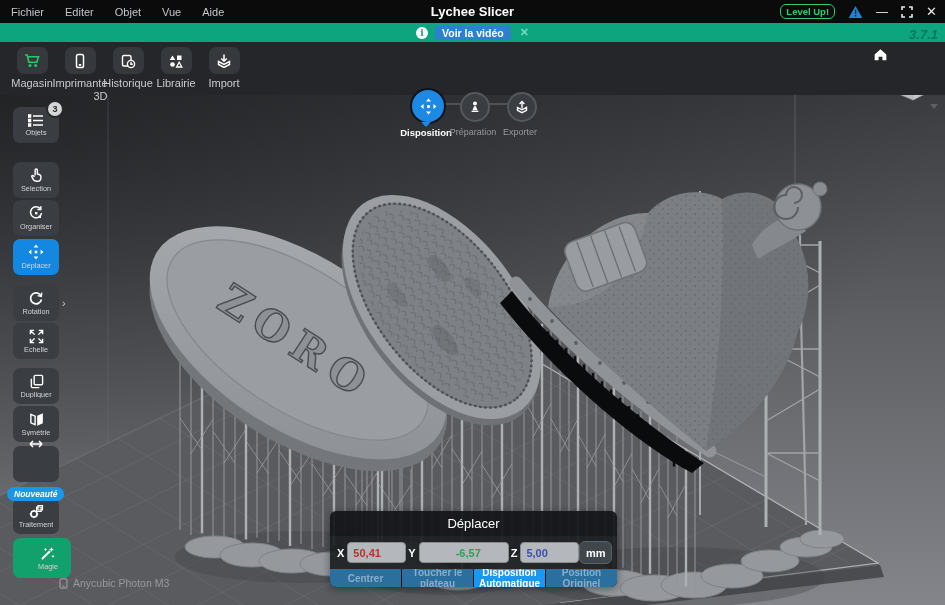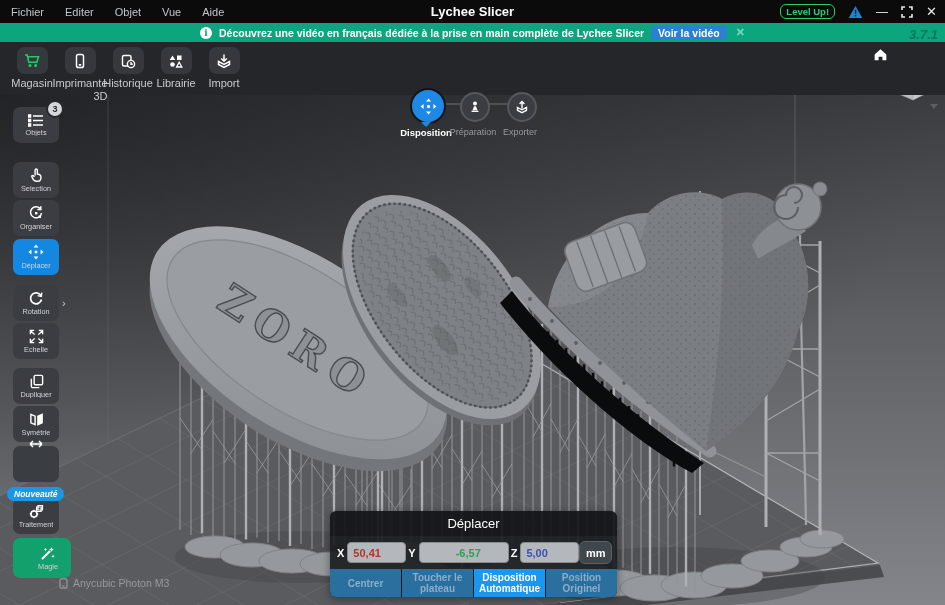--- a/index.html
+++ b/index.html
@@ -52,21 +52,21 @@
   .statusbar{position:absolute;left:12px;top:577px;z-index:20;color:#97999c;font-size:10.5px;line-height:13px;}
   .statusrow{display:flex;align-items:center;gap:5px;padding-left:47px;}
   
   .panel{position:absolute;left:330px;top:511px;width:287px;z-index:25;border-radius:6px;box-shadow:0 2px 8px rgba(0,0,0,.4);}
   .panel-head{height:25px;background:rgba(18,20,23,.92);border-radius:6px 6px 0 0;color:#fff;font-size:13px;display:flex;align-items:center;justify-content:center;}
   .panel-fields{height:33px;background:rgba(27,30,33,.92);display:flex;align-items:center;padding:0 5px;}
   .axis-label{color:#fff;font-size:11px;font-weight:bold;margin:0 3px 0 2px;}
   .axis-input{width:52px;height:19px;background:#b4b7bb;border:1px solid #8a8d90;border-radius:4px;font-family:"Liberation Sans",sans-serif;font-size:11px;font-weight:bold;padding:0 0 0 5px;outline:none;}
   .axis-input.x{color:#b5342c;} .axis-input.y{color:#2da155;padding-left:36px;} .axis-input.z{color:#3c4fb0;}
   .unit-btn{margin-left:auto;width:34px;height:21px;background:#3f464c;border:1px solid #5a6167;border-radius:6px;color:#fff;font-size:11px;font-weight:bold;display:flex;align-items:center;justify-content:center;}
-  .panel-btns{height:28px;background:#121416;display:flex;gap:1px;border-radius:0 0 6px 6px;overflow:hidden;}
+  .panel-btns{height:18px;background:#121416;display:flex;gap:1px;border-radius:0 0 6px 6px;overflow:hidden;}
   .pbtn{flex:1;background:#2b6f9e;color:#8aaec9;font-size:10px;font-weight:bold;display:flex;align-items:center;justify-content:center;text-align:center;line-height:1.1;padding:0 2px;}
   .pbtn.active{background:#1b97f0;color:#fff;}
   svg{display:block;}
   .icon{display:flex;align-items:center;justify-content:center;}
 </style>
 <style>.sthin{stroke:#94979a;stroke-width:1.1;opacity:.95}.sthick{stroke:#aeb1b4;stroke-width:2.4}.sdiag{stroke:#9da0a3;stroke-width:.9;opacity:.8}</style></head>
 <body>
 
 <div id="app">
 
@@ -239,21 +239,20 @@
         <svg width="12" height="12" viewBox="0 0 12 12" fill="none" stroke="#e8e9ea" stroke-width="1.6">
             <path d="M1,4V1H4 M8,1H11V4 M11,8V11H8 M4,11H1V8"></path>
           </svg>
       </span>
       <span class="winbtn" style="font-size:13px;">✕</span>
     </div>
   </div>
 
   <div class="banner">
     <span class="banner-info">i</span>
-    <span class="banner-text">Découvrez une vidéo en français dédiée à la prise en main complète de Lychee Slicer</span>
     <span class="banner-cta">Voir la vidéo</span>
     <span class="banner-x">✕</span>
     <span class="version">3.7.1</span>
   </div>
 
   <div class="toolbar">
     <div class="tools">
       <div class="tool">
         <div class="tool-box">
             <span class="icon">

